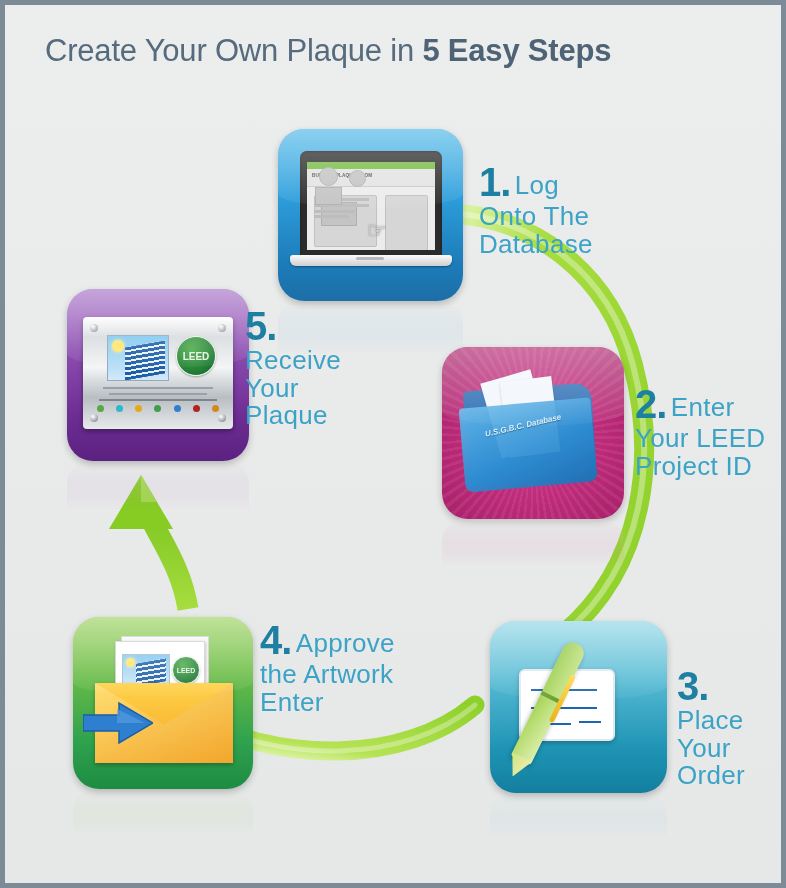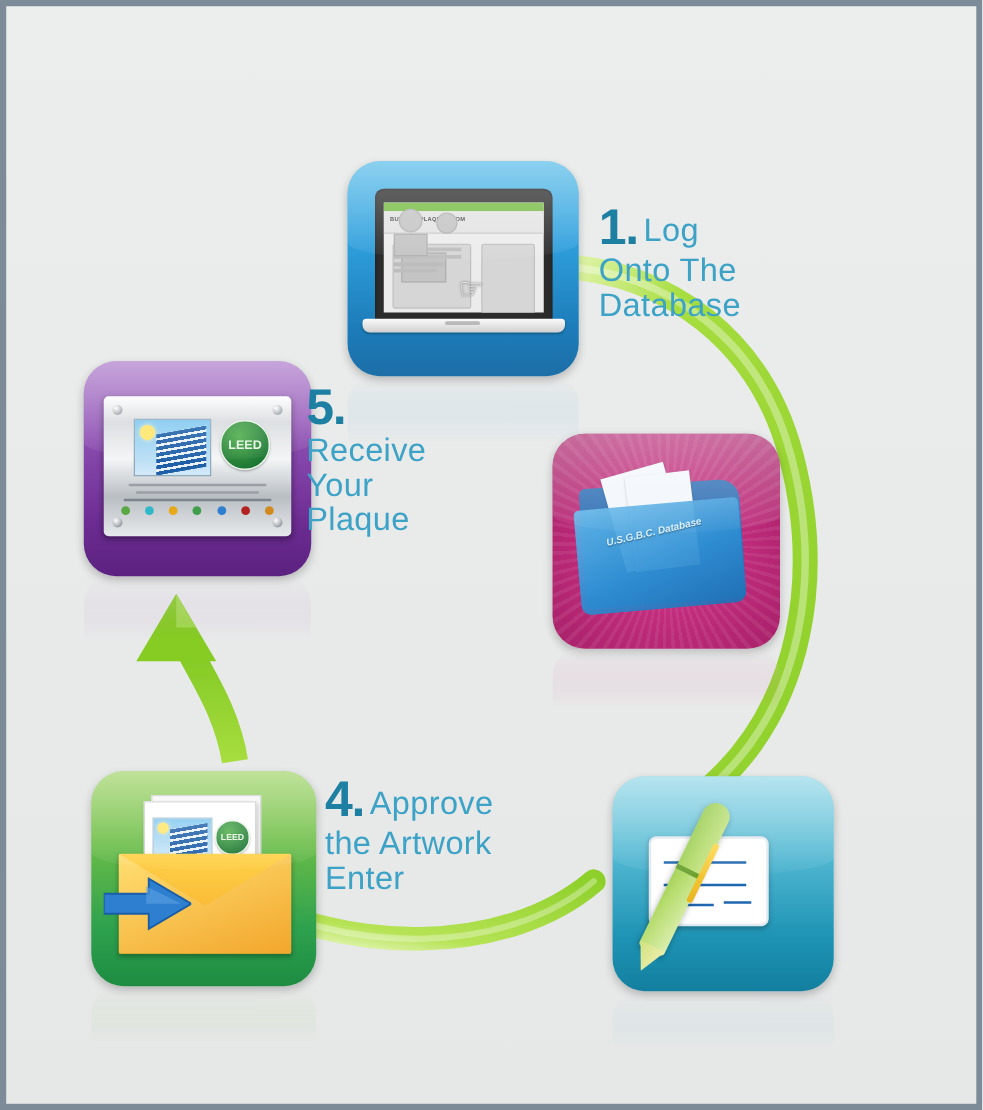--- a/index.html
+++ b/index.html
@@ -170,20 +170,21 @@
   .dot{width:7px;height:7px;border-radius:50%;}
 
   .refl-fade{position:absolute;left:0;bottom:0;width:100%;height:100%;
     background:linear-gradient(180deg,rgba(232,233,233,0) 0%,rgba(232,233,233,.96) 92%);}
 </style>
 </head>
 <body>
 
 <div id="canvas">
 
+  <div id="title"><span>Create Your Own Plaque in </span><span class="bold">5 Easy Steps</span></div>
 
   <svg class="arrowlayer" viewBox="0 0 776 878">
     <defs>
       <linearGradient id="gA" x1="0" y1="0" x2="1" y2="1">
         <stop offset="0%" stop-color="#e6f7b5"></stop>
           <stop offset="28%" stop-color="#a7dd3f"></stop>
         <stop offset="100%" stop-color="#8ed02a"></stop>
       </linearGradient>
       <linearGradient id="gB" x1="1" y1="0" x2="0" y2="1">
         <stop offset="0%" stop-color="#8ed02a"></stop>
@@ -252,37 +253,45 @@
       <div class="paper p1"></div>
       <div class="paper p2"></div>
       <div class="ffront"></div>
       <div class="flabel">U.S.G.B.C. Database</div>
     </div>
     <div class="gloss"></div>
   </div>
   <div class="refl" style="left:437px;top:514px;width:182px;height:48px;background:linear-gradient(180deg,#c22d7d,#d3478f);">
       <div class="refl-fade"></div>
     </div>
+  <div class="steptext" style="left:630px;top:378px;width:152px;">
+    <span class="num">2.</span>
+    <span class="words">Enter Your LEED Project ID</span>
+  </div>
 
   <div class="refl" id="tile3r">
     <div class="refl-fade"></div>
     </div>
   <div class="tile" id="tile3">
     <div class="formcard">
       <div class="fline" style="left:10px;top:18px;width:66px;"></div>
       <div class="fline" style="left:10px;top:36px;width:66px;"></div>
       <div class="fline" style="left:10px;top:52px;width:40px;"></div>
       <div style="position:absolute;left:58px;top:50px;width:22px;height:2px;background:#1f66b0;"></div>
     </div>
     <div class="pen">
       <div class="penband"></div>
       <div class="penclip"></div>
       <div class="pentip"></div>
     </div>
     <div class="gloss"></div>
+  </div>
+  <div class="steptext" style="left:672px;top:660px;width:100px;">
+    <span class="num">3.</span>
+    <span class="words">Place Your Order</span>
   </div>
 
   <div class="refl" id="tile4r">
     <div class="refl-fade"></div>
     </div>
   <div class="tile" id="tile4">
     <div class="env">
       <div class="flapback"></div>
       <div class="doc2"></div>
       <div class="docstack">

